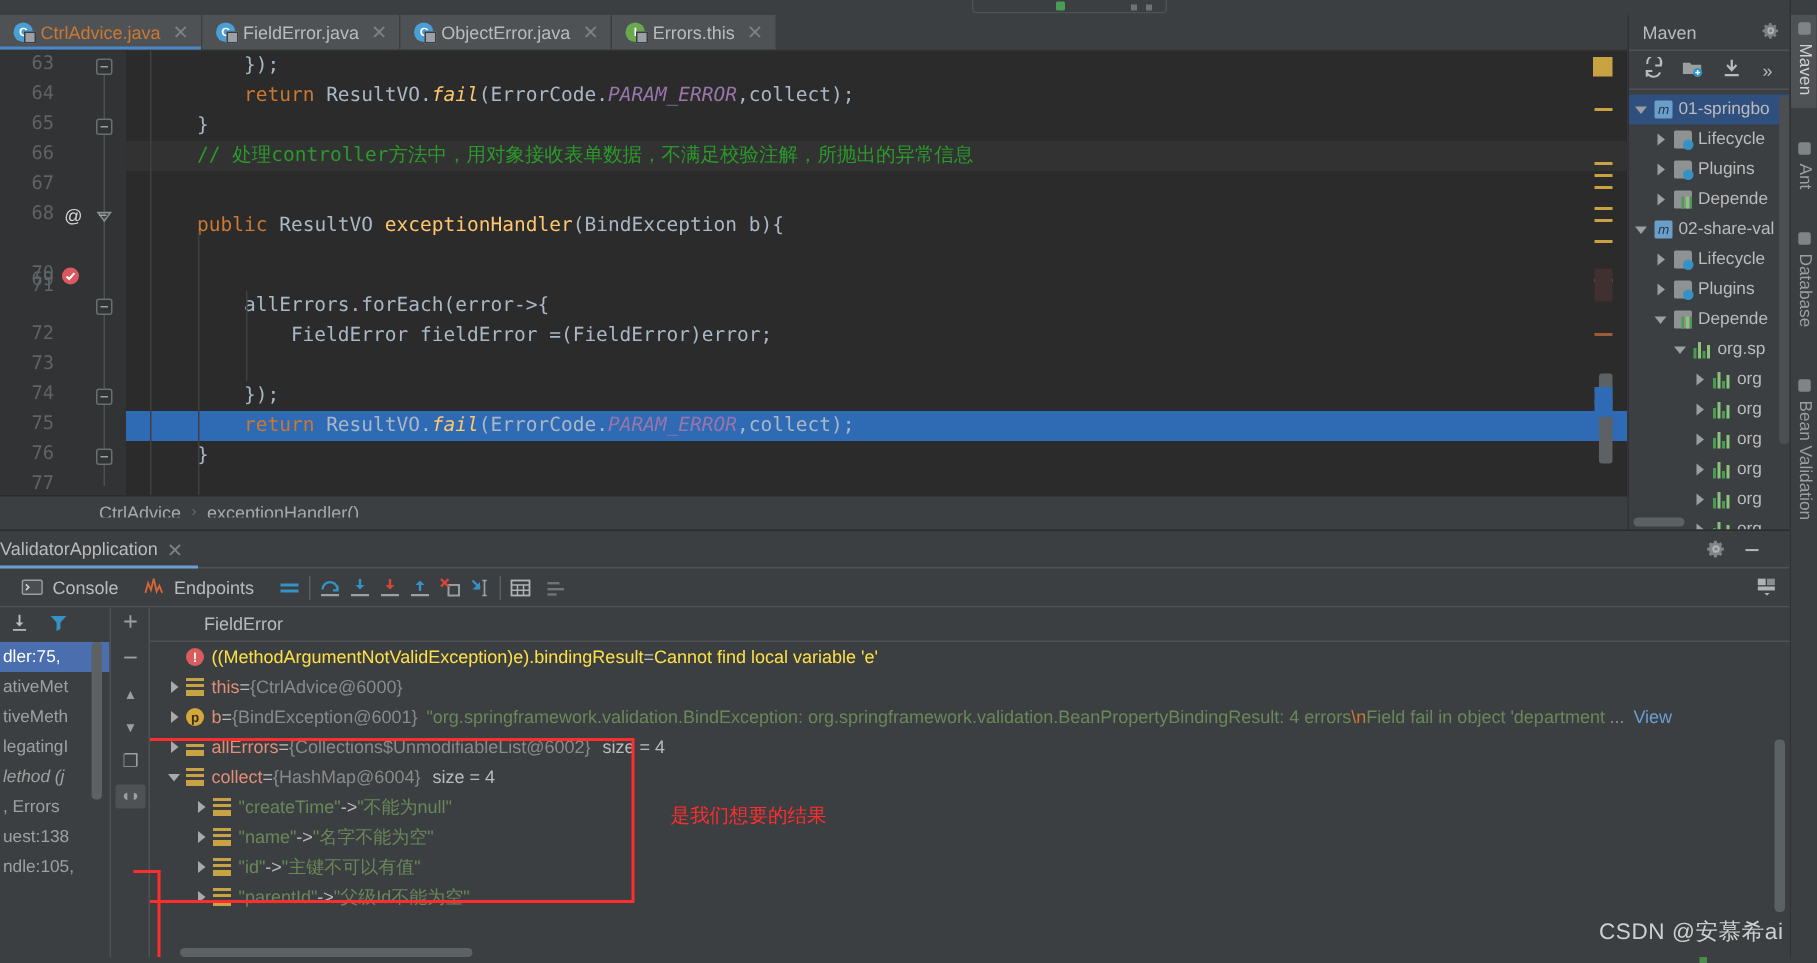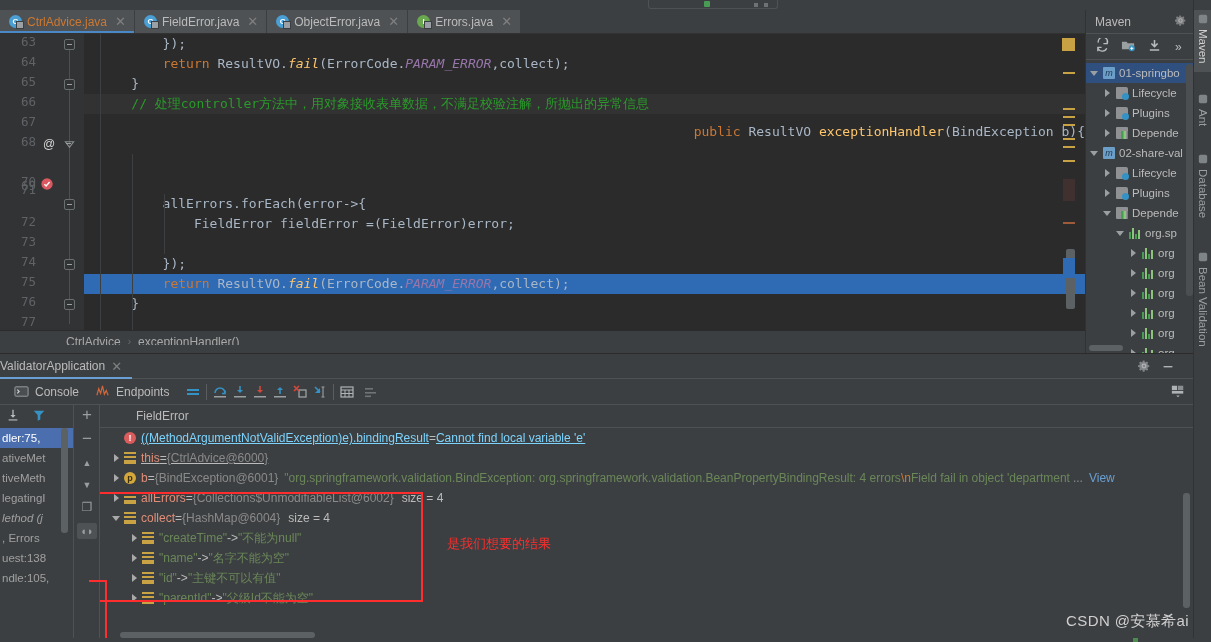--- a/index.html
+++ b/index.html
@@ -343,21 +343,21 @@
     background: #db5c5c; border-radius: 50%;
   }
   .vico.err::after {
     content:"!"; position:absolute; inset:0; color:#ffffff; font-size:9px;
     text-align:center; line-height:12px; font-weight:bold;
   }
   .vname { color: #e08e79; }
   .veq { color: #bbbbbb; }
   .vref { color: #8a8a8a; }
   .vstr { color: #6a8759; }
-  .vred { color: #7dd3fc; text-decoration: underline; }
+  .vred { color: #fde047; }
   .vsize { color: #bbbbbb; }
   .vlink { color: #6a9fd4; }
   .vesc { color: #cc7832; }
 
   .annot-box {
     position: absolute; border: 2px solid #ff2d2d; pointer-events: none;
   }
   .annot-text {
     position: absolute; color: #ff2d2d; font-size: 13px;
   }
@@ -407,21 +407,21 @@
         <span class="tab-label">FieldError.java</span>
         <span class="tab-close">✕</span>
       </div>
       <div class="tab">
         <span class="ficon cls">C</span>
         <span class="tab-label">ObjectError.java</span>
         <span class="tab-close">✕</span>
       </div>
       <div class="tab">
         <span class="ficon iface">I</span>
-        <span class="tab-label">Errors.java</span>
+        <span class="tab-label">Errors.this</span>
         <span class="tab-close">✕</span>
       </div>
     </div>
 
   <div class="editor-wrap">
     <div class="gutter" id="gutter">
       <div class="fold-line"></div>
     <div class="lineno" style="top: 0px;">63</div>
         <div class="lineno" style="top: 20px;">64</div>
         <div class="lineno" style="top: 40px;">65</div>
@@ -449,21 +449,21 @@
           </svg></div>
         <div class="fold-mark" style="top: 165px;"></div>
         <div class="fold-mark" style="top: 225px;"></div>
         <div class="fold-mark" style="top: 265px;"></div>
       </div>
     <div class="code-area" id="codearea">
         <div class="code-line" style="top: 0px;"><span class="pl">        });</span></div>
         <div class="code-line" style="top: 20px;">        <span class="k">return</span> <span class="pl">ResultVO.</span><span class="fi">fail</span><span class="pl">(ErrorCode.</span><span class="st">PARAM_ERROR</span><span class="pl">,collect);</span></div>
         <div class="code-line" style="top: 40px;"><span class="pl">    }</span></div>
         <div class="code-line hl-gray" style="top: 60px;">    <span class="cm">// 处理controller方法中，用对象接收表单数据，不满足校验注解，所抛出的异常信息</span></div>
-        <div class="code-line" style="top: 88px; text-align: right;">    <span class="k">public</span> <span class="pl">ResultVO </span><span class="mi">exceptionHandler</span><span class="pl">(BindException b){</span></div>
+        <div class="code-line" style="top: 107px;">    <span class="k">public</span> <span class="pl">ResultVO </span><span class="mi">exceptionHandler</span><span class="pl">(BindException b){</span></div>
         <div class="code-line" style="top: 160px;"><span class="pl">        allErrors.forEach(error-&gt;{</span></div>
         <div class="code-line" style="top: 180px;"><span class="pl">            FieldError fieldError =(FieldError)error;</span></div>
         <div class="code-line" style="top: 220px;"><span class="pl">        });</span></div>
         <div class="code-line hl-blue" style="top: 240px;">        <span class="k">return</span> <span class="pl">ResultVO.</span><span class="fi">fail</span><span class="pl">(ErrorCode.</span><span class="st">PARAM_ERROR</span><span class="pl">,collect);</span></div>
         <div class="code-line" style="top: 260px;"><span class="pl">    }</span></div>
         <div class="code-line" style="top: 280px;"></div>
         <div class="indent-guide" style="left: 16px; top: 0px; height: 300px;"></div>
         <div class="indent-guide" style="left: 48px; top: 120px; height: 180px;"></div>
         <div class="indent-guide" style="left: 80px; top: 160px; height: 60px;"></div>
       </div>
@@ -821,21 +821,21 @@
     <div class="vars">
       <div class="vars-header">FieldError</div>
       <div id="vars-list">
           <div class="vrow" style="padding-left: 10px;">
             <span class="varrow"></span>
             <span class="vico err"></span>
             <span class="vred">((MethodArgumentNotValidException)e).bindingResult</span>
             <span class="veq"> = </span>
             <span class="vred">Cannot find local variable 'e'</span>
           </div>
-          <div class="vrow" style="padding-left: 10px; text-decoration: underline;">
+          <div class="vrow" style="padding-left: 10px;">
             <span class="varrow right"></span>
             <span class="vico field"></span>
             <span class="vname">this</span>
             <span class="veq"> = </span>
             <span class="vref">{CtrlAdvice@6000}</span>
           </div>
           <div class="vrow" style="padding-left: 10px;">
             <span class="varrow right"></span>
             <span class="vico param"></span>
             <span class="vname">b</span>

